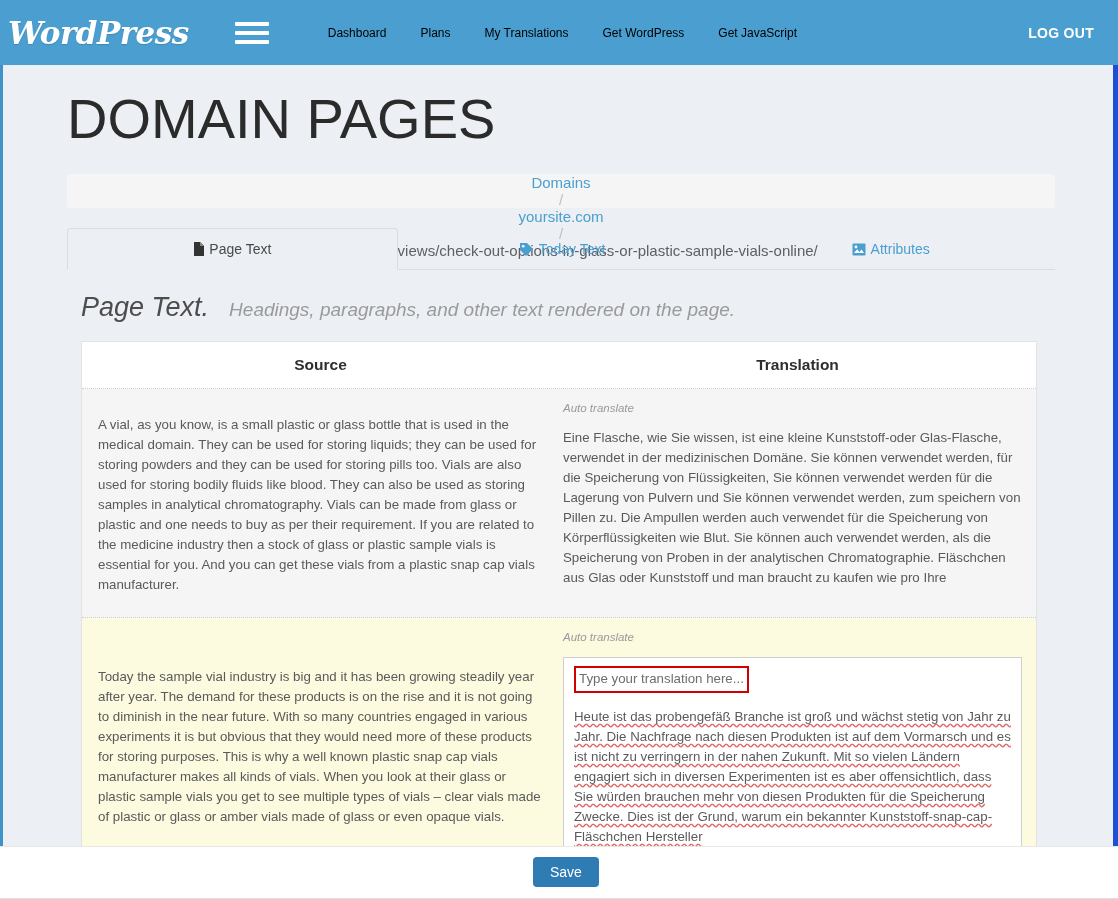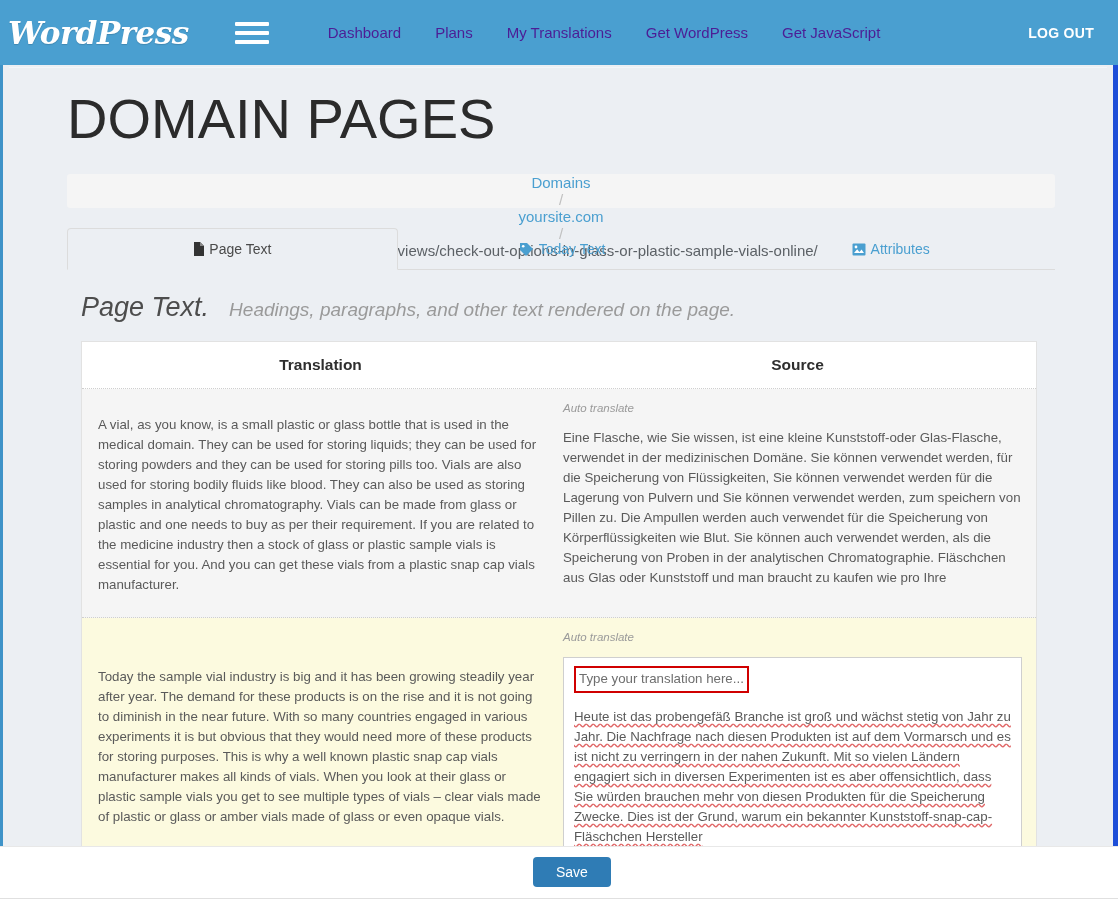--- a/index.html
+++ b/index.html
@@ -33,22 +33,22 @@
   .hamburger {
     width: 34px; height: 26px;
     margin-left: 46px;
     display: flex; flex-direction: column; justify-content: center; gap: 5px;
     cursor: pointer;
   }
   .hamburger span { display: block; height: 4px; background:#fff; border-radius:1px; }
 
   .navlinks { display: flex; align-items: center; margin-left: 42px; }
   .navlink {
-    color: #4c1d95;
-    font-size: 15px;
+    color: #000000;
+    font-size: 12px;
     padding: 0 17px;
     text-decoration: none;
     white-space: nowrap;
     cursor: pointer;
   }
   .logout {
     position: absolute; right: 24px; top: 50%; transform: translateY(-50%);
     color: #ffffff; font-size: 14px; font-weight: bold;
     letter-spacing: .3px; cursor: pointer; white-space: nowrap;
   }
@@ -209,21 +209,21 @@
     background: #ffffff;
     border-top: 1px solid #e8e8e8;
   }
   .save-btn {
     position: absolute; top: 10px; left: 533px;
     background: #2f7cb5;
     color: #ffffff;
     border: none;
     border-radius: 4px;
     font-size: 14px;
-    padding: 7px 23px;
+    padding: 7px 17px;
     cursor: pointer;
     font-family: "Liberation Sans", sans-serif;
   }
   .footer-rule {
     position: absolute; left: 0; bottom: 0; width: 1118px; height: 1px; background: #e0e0e0;
   }
 </style>
 </head>
 <body>
 
@@ -296,22 +296,22 @@
     </div>
 
     <div class="section-head">
       <span class="sec-title">Page Text.</span>
       <span class="sec-sub">Headings, paragraphs, and other text rendered on the page.</span>
     </div>
 
     <div class="tbl-wrap">
 
       <div class="thead">
+        <div class="th">Source</div>
         <div class="th">Translation</div>
-        <div class="th">Source</div>
       </div>
 
       <div class="row r1">
         <div class="cell-src">A vial, as you know, is a small plastic or glass bottle that is used in the medical domain. They can be used for storing liquids; they can be used for storing powders and they can be used for storing pills too. Vials are also used for storing bodily fluids like blood. They can also be used as storing samples in analytical chromatography. Vials can be made from glass or plastic and one needs to buy as per their requirement. If you are related to the medicine industry then a stock of glass or plastic sample vials is essential for you. And you can get these vials from a plastic snap cap vials manufacturer.</div>
         <div class="cell-tr">
           <div class="auto-tr">Auto translate</div>
           <div class="tr-text">Eine Flasche, wie Sie wissen, ist eine kleine Kunststoff-oder Glas-Flasche, verwendet in der medizinischen Domäne. Sie können verwendet werden, für die Speicherung von Flüssigkeiten, Sie können verwendet werden für die Lagerung von Pulvern und Sie können verwendet werden, zum speichern von Pillen zu. Die Ampullen werden auch verwendet für die Speicherung von Körperflüssigkeiten wie Blut. Sie können auch verwendet werden, als die Speicherung von Proben in der analytischen Chromatographie. Fläschchen aus Glas oder Kunststoff und man braucht zu kaufen wie pro Ihre</div>
         </div>
       </div>
 

